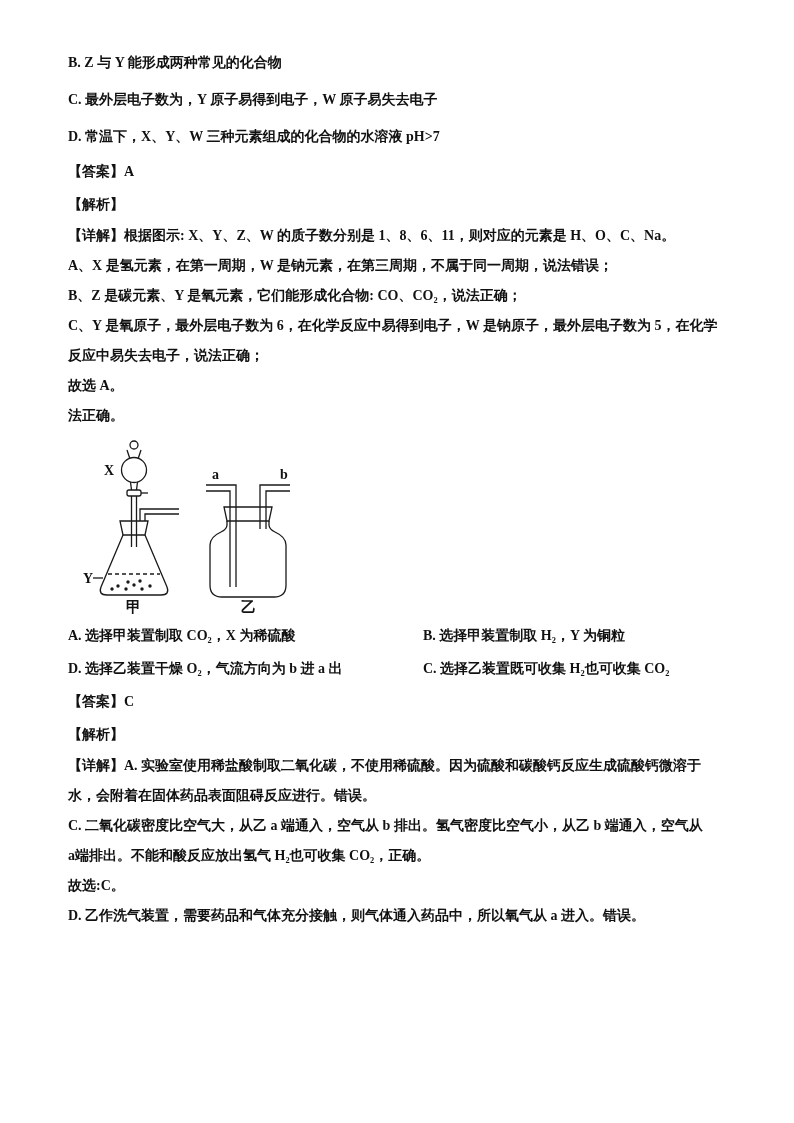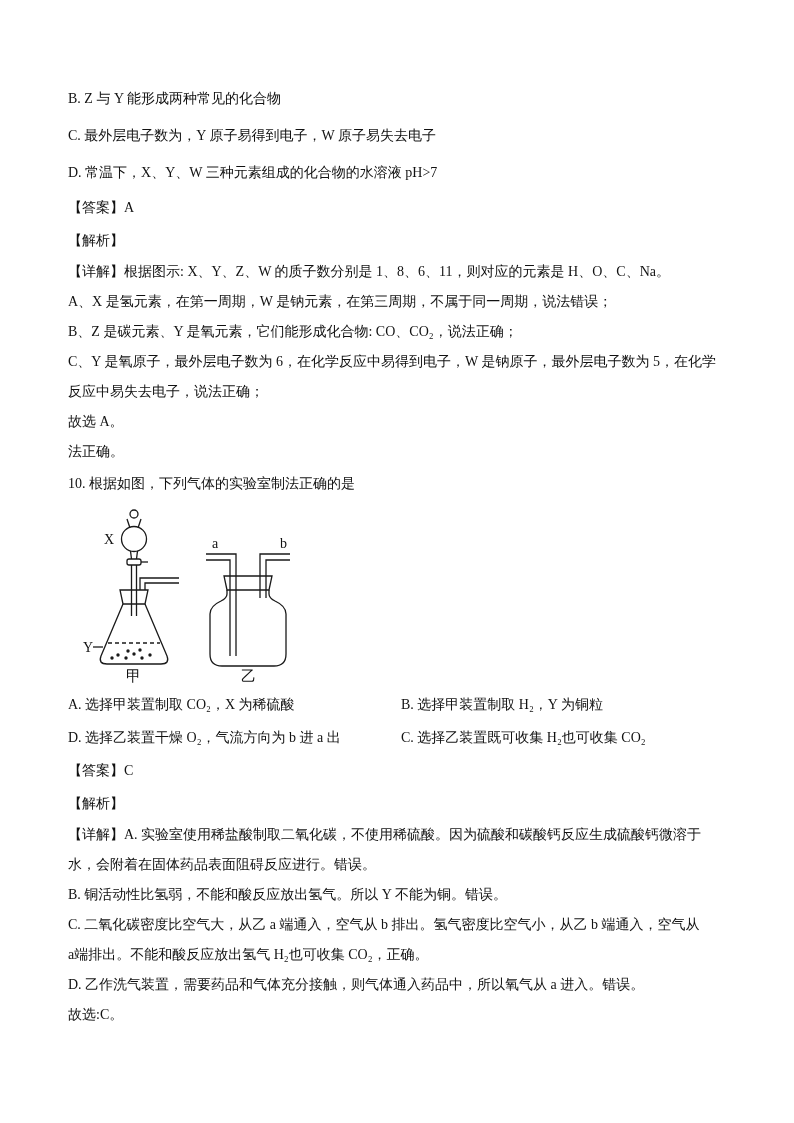--- a/index.html
+++ b/index.html
@@ -6,26 +6,26 @@
   html, body { margin: 0; padding: 0; }
   body {
     width: 794px;
     height: 1123px;
     background: #ffffff;
     color: #111;
     font-family: "Liberation Serif", "DejaVu Serif", serif;
     font-size: 14px;
     overflow: hidden;
   }
-  .page { padding: 80px 68px 0 68px; }
+  .page { padding: 44px 68px 0 68px; font-weight: bold; }
   .line { white-space: nowrap; }
   .opt { line-height: 37px; }
   .sec { line-height: 33px; }
   .det { line-height: 30px; }
-  .optrow { display: grid; grid-template-columns: 333px 1fr; line-height: 33px; white-space: nowrap; }
+  .optrow { display: grid; grid-template-columns: 333px 1fr; line-height: 33px; white-space: nowrap; gap: 22px; }
   .diagram { display: flex; align-items: flex-end; gap: 14px; padding: 6px 0 4px 14px; }
   svg { display: block; }
   svg text { font-size: 14px; fill: #111; font-family: "Liberation Serif", "DejaVu Serif", serif; }
   svg text.cap { font-size: 15px; }
 </style>
 </head>
 <body>
 
 <div class="page">
 
@@ -37,21 +37,20 @@
   <div class="line sec">【解析】</div>
 
   <div class="line det">【详解】根据图示: X、Y、Z、W 的质子数分别是 1、8、6、11，则对应的元素是 H、O、C、Na。</div>
   <div class="line det">A、X 是氢元素，在第一周期，W 是钠元素，在第三周期，不属于同一周期，说法错误；</div>
   <div class="line det">B、Z 是碳元素、Y 是氧元素，它们能形成化合物: CO、CO₂，说法正确；</div>
   <div class="line det">C、Y 是氧原子，最外层电子数为 6，在化学反应中易得到电子，W 是钠原子，最外层电子数为 5，在化学</div>
   <div class="line det">反应中易失去电子，说法正确；</div>
   <div class="line det">故选 A。</div>
   <div class="line det">法正确。</div>
 
-  <div class="line sec">10. 根据如图，下列气体的实验室制法正确的是</div>
 
   <div class="diagram">
 
     <svg width="100" height="178" viewBox="0 0 100 178">
       <g fill="none" stroke="#1a1a1a" stroke-width="1.3">
         <circle cx="52" cy="8" r="4"></circle>
         <path d="M45,13 L48,22 M59,13 L56,22"></path>
         <circle cx="52" cy="33" r="12.5"></circle>
         <path d="M48.5,45 L49.5,53 M55.5,45 L54.5,53"></path>
         <rect x="45" y="53" width="14" height="6" rx="2"></rect>
@@ -99,19 +98,18 @@
   <div class="optrow">
     <div class="line">D. 选择乙装置干燥 O₂，气流方向为 b 进 a 出</div>
     <div class="line">C. 选择乙装置既可收集 H₂也可收集 CO₂</div>
   </div>
 
   <div class="line sec">【答案】C</div>
   <div class="line sec">【解析】</div>
 
   <div class="line det">【详解】A. 实验室使用稀盐酸制取二氧化碳，不使用稀硫酸。因为硫酸和碳酸钙反应生成硫酸钙微溶于</div>
   <div class="line det">水，会附着在固体药品表面阻碍反应进行。错误。</div>
-  <div class="line det">B. 铜活动性比氢弱，不能和酸反应放出氢气。所以 Y 不能为铜。错误。</div>
   <div class="line det">C. 二氧化碳密度比空气大，从乙 a 端通入，空气从 b 排出。氢气密度比空气小，从乙 b 端通入，空气从</div>
   <div class="line det">a端排出。不能和酸反应放出氢气 H₂也可收集 CO₂，正确。</div>
+  <div class="line det">故选:C。</div>
   <div class="line det">D. 乙作洗气装置，需要药品和气体充分接触，则气体通入药品中，所以氧气从 a 进入。错误。</div>
-  <div class="line det">故选:C。</div>
 
 </div>
 
 </body></html>

